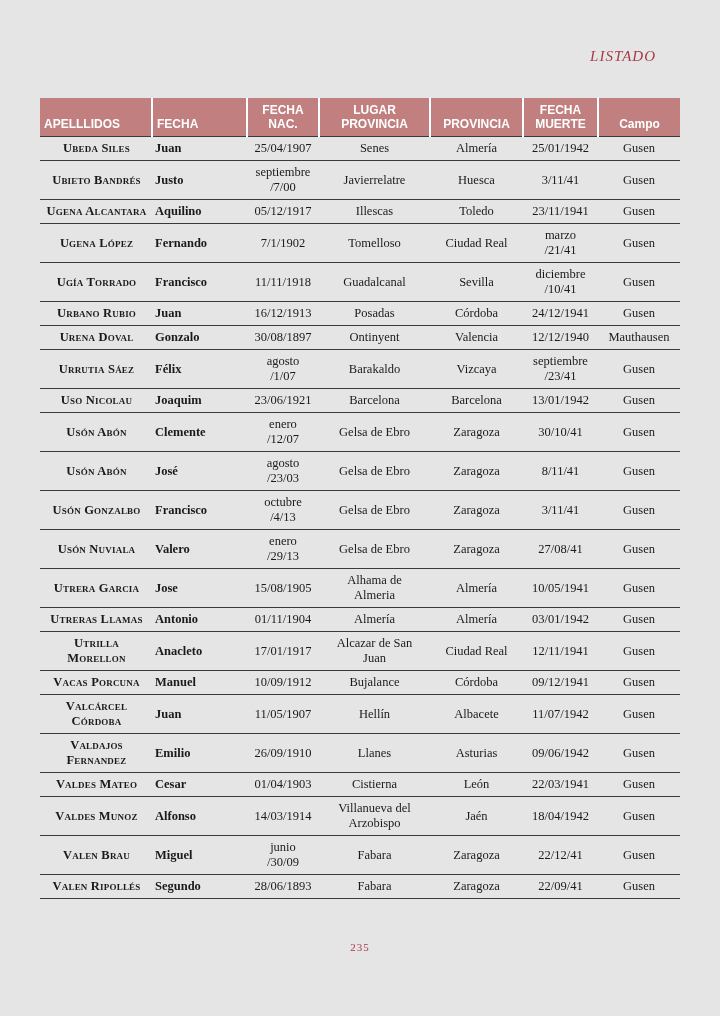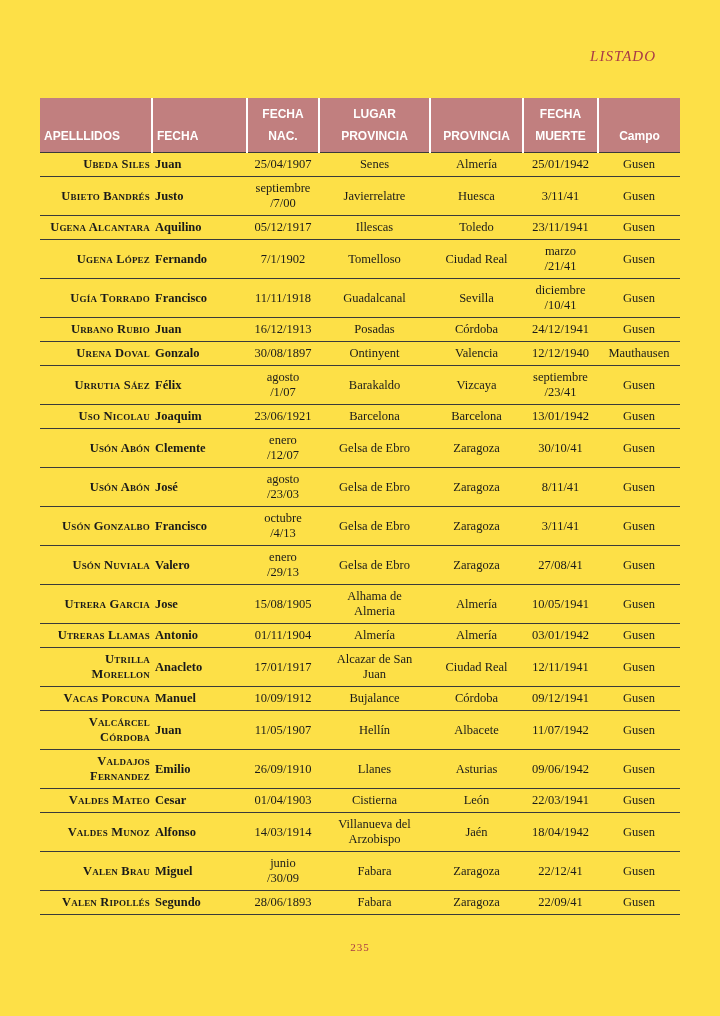--- a/index.html
+++ b/index.html
@@ -1,20 +1,20 @@
 <!DOCTYPE html>
 <html style="--header-bg: #c17f7f; --header-text: #ffffff; --accent-red: #a93a47; --row-line: #3a3a3a; --body-text: #1a1a1a;"><head>
 <meta charset="utf-8">
 <style>
   html, body { margin: 0; padding: 0; background: #ffffff; }
   .page {
     position: relative;
     width: 720px;
     height: 1016px;
-    background: #fde047;
+    background: #e5e5e5;
     font-family: "Liberation Serif", serif;
     overflow: hidden;
   }
   .heading {
     position: absolute;
     top: 48px;
     right: 64px;
     font-style: italic;
     font-size: 15px;
     letter-spacing: 1px;
@@ -29,40 +29,40 @@
     table-layout: fixed;
     font-size: 12.5px;
     color: var(--body-text, #1a1a1a);
   }
   .doc-table th {
     background: var(--header-bg, #c17f7f);
     color: var(--header-text, #ffffff);
     font-family: "Liberation Sans", sans-serif;
     font-weight: bold;
     font-size: 12px;
-    line-height: 22px;
+    line-height: 14px;
     vertical-align: bottom;
     padding: 5px 4px 5px 4px;
     text-align: center;
   }
   .doc-table th.col-apellidos,
   .doc-table th.col-nombre { text-align: left; }
   .doc-table th + th { border-left: 2px solid #ffffff; }
   .doc-table thead tr { border-bottom: 1px solid var(--row-line, #3a3a3a); }
   .doc-table tbody tr { border-bottom: 1px solid var(--row-line, #3a3a3a); }
   .doc-table td {
     padding: 4px 2px;
     text-align: center;
     vertical-align: middle;
     line-height: 15px;
     white-space: pre-line;
     overflow: visible;
   }
   .doc-table td.col-apellidos {
-    text-align: right;
+    text-align: center;
     font-weight: bold;
     font-variant: small-caps;
     letter-spacing: 0.2px;
     white-space: pre;
     padding-left: 3px;
     margin-left: 11px;
   }
   .doc-table td.col-nombre {
     text-align: left;
     font-weight: bold;

